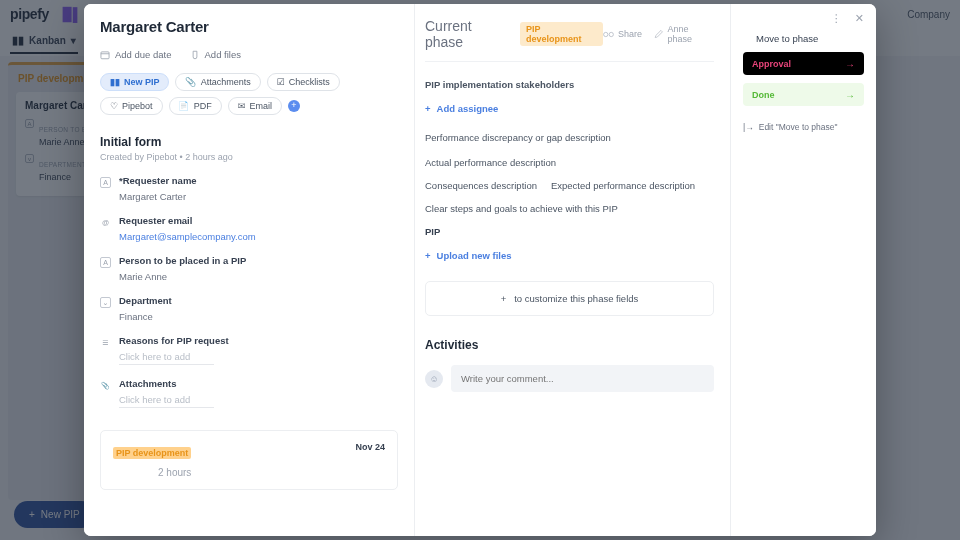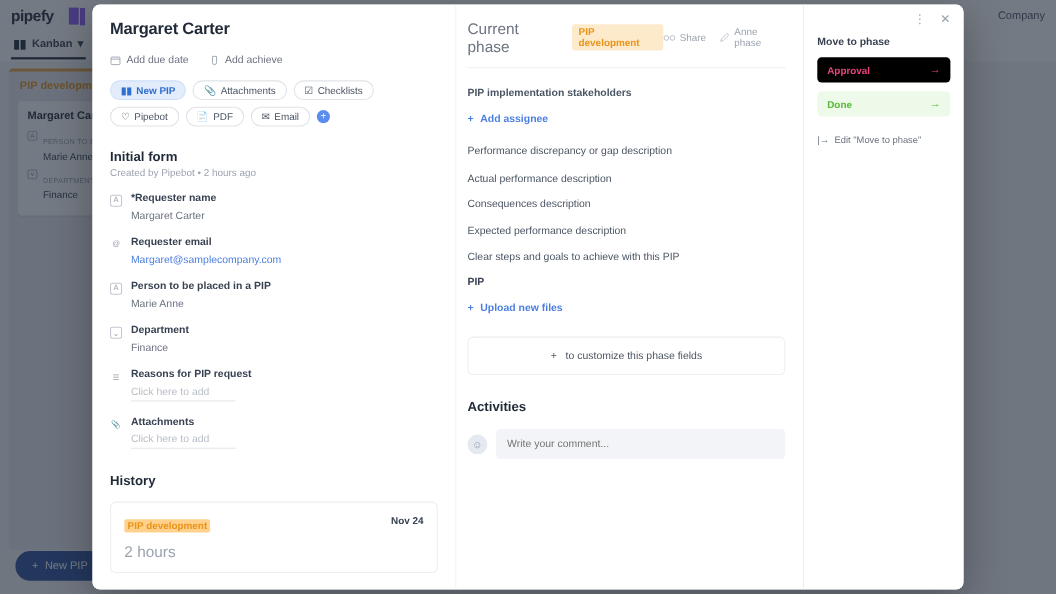--- a/index.html
+++ b/index.html
@@ -140,21 +140,21 @@
   #history-section { margin-top: 22px; }
   .history-card {
     margin-top: 12px; border: 1px solid #eceef1; border-radius: 5px;
     padding: 11px 12px; display: flex; justify-content: space-between;
     align-items: flex-start;
   }
   .history-badge {
     background: #ffd18c; color: #e8941a; font-size: 9px; font-weight: bold;
     padding: 1px 3px; border-radius: 2px;
   }
-  .history-sub { font-size: 14px; color: #9ca3af; margin-top: 7px; }
+  .history-sub { font-size: 10px; color: #9ca3af; margin-top: 7px; text-align: right; }
   .history-date { font-size: 9px; font-weight: bold; color: #374151; }
 
   
   .pane-mid {
     width: 316px; flex: none; background: #ffffff;
     border-right: 1px solid #eceef1; padding: 14px 16px 0 10px;
   }
   .phase-head {
     display: flex; align-items: center; justify-content: space-between;
     padding-bottom: 11px; border-bottom: 1px solid #eff1f4;
@@ -167,21 +167,21 @@
   }
   .phase-head-right { display: flex; align-items: center; gap: 12px; }
   .head-action { display: flex; align-items: center; gap: 4px; font-size: 9px; color: #9ca3af; cursor: pointer; }
 
   .phase-field-title { font-size: 9.5px; font-weight: bold; color: #4b5563; margin-top: 17px; }
   .add-assignee {
     display: flex; align-items: center; gap: 6px; margin-top: 13px;
     font-size: 9.5px; color: #4a7fe0; font-weight: bold; cursor: pointer;
   }
   .phase-fields-list { margin-top: 18px; }
-  .pf-row { display: flex; gap: 14px; margin-bottom: 12px; flex-wrap: wrap; flex-direction: column; }
+  .pf-row { display: flex; gap: 14px; margin-bottom: 12px; flex-wrap: wrap; }
   .pf-item { font-size: 9.5px; color: #4b5563; }
   .upload-files {
     display: flex; align-items: center; gap: 6px; margin-top: 13px;
     font-size: 9.5px; color: #4a7fe0; font-weight: bold; cursor: pointer;
   }
   .customize-phase {
     margin-top: 20px; border: 1px solid #eceef1; border-radius: 5px;
     padding: 11px; text-align: center; font-size: 9.5px; color: #4b5563;
     cursor: pointer;
   }
@@ -198,21 +198,21 @@
     padding: 8px 10px; font-size: 9.5px; color: #9ca3af;
     font-family: inherit; outline: none;
   }
 
   
   .pane-right {
     flex: 1; background: #ffffff; padding: 9px 12px 0 12px;
   }
   .right-top { display: flex; justify-content: flex-end; gap: 13px; align-items: center; }
   .icon-btn { font-size: 11px; color: #9ca3af; cursor: pointer; line-height: 1; }
-  .move-title { font-size: 9.5px; font-weight: bold; color: #374151; margin-top: 9px; }
+  .move-title { font-size: 9.5px; font-weight: normal; color: #374151; margin-top: 9px; margin-left: 13px; }
   .phase-option {
     margin-top: 8px; border-radius: 4px; padding: 6px 9px;
     display: flex; align-items: center; justify-content: space-between;
     font-size: 9px; font-weight: bold; cursor: pointer;
   }
   .phase-option .arrow { font-size: 10px; }
   .edit-move {
     display: flex; align-items: center; gap: 5px; margin-top: 16px;
     font-size: 8.5px; color: #6b7280; cursor: pointer;
   }
@@ -279,21 +279,21 @@
         <svg width="10" height="10" viewBox="0 0 16 16">
           <rect x="1.5" y="3" width="13" height="11" rx="1.5" fill="none" stroke="#9aa1ad" stroke-width="1.3"></rect>
           <line x1="1.5" y1="6" x2="14.5" y2="6" stroke="#9aa1ad" stroke-width="1.3"></line>
         </svg>
         <span>Add due date</span>
       </div>
       <div class="meta-btn">
         <svg width="10" height="10" viewBox="0 0 16 16">
           <path d="M5 2 h6 v9 a3 3 0 0 1 -6 0 z" fill="none" stroke="#9aa1ad" stroke-width="1.3"></path>
         </svg>
-        <span>Add achieve</span>
+        <span>Add files</span>
       </div>
     </div>
 
     <div class="chips-row">
       <div class="chip active">
         <span>▮▮</span>
         <span>New PIP</span>
       </div>
       <div class="chip">
         <span>📎</span>
@@ -365,21 +365,20 @@
       <div class="field">
         <span class="field-icon">📎</span>
         <div>
           <div class="field-label">Attachments</div>
           <div class="field-value placeholder">Click here to add</div>
         </div>
       </div>
     </div>
 
     <div id="history-section">
-      <div class="section-title">History</div>
       <div class="history-card">
         <div>
           <span class="history-badge">PIP development</span>
           <div class="history-sub">2 hours</div>
         </div>
         <div class="history-date">Nov 24</div>
       </div>
     </div>
 
   </div>

